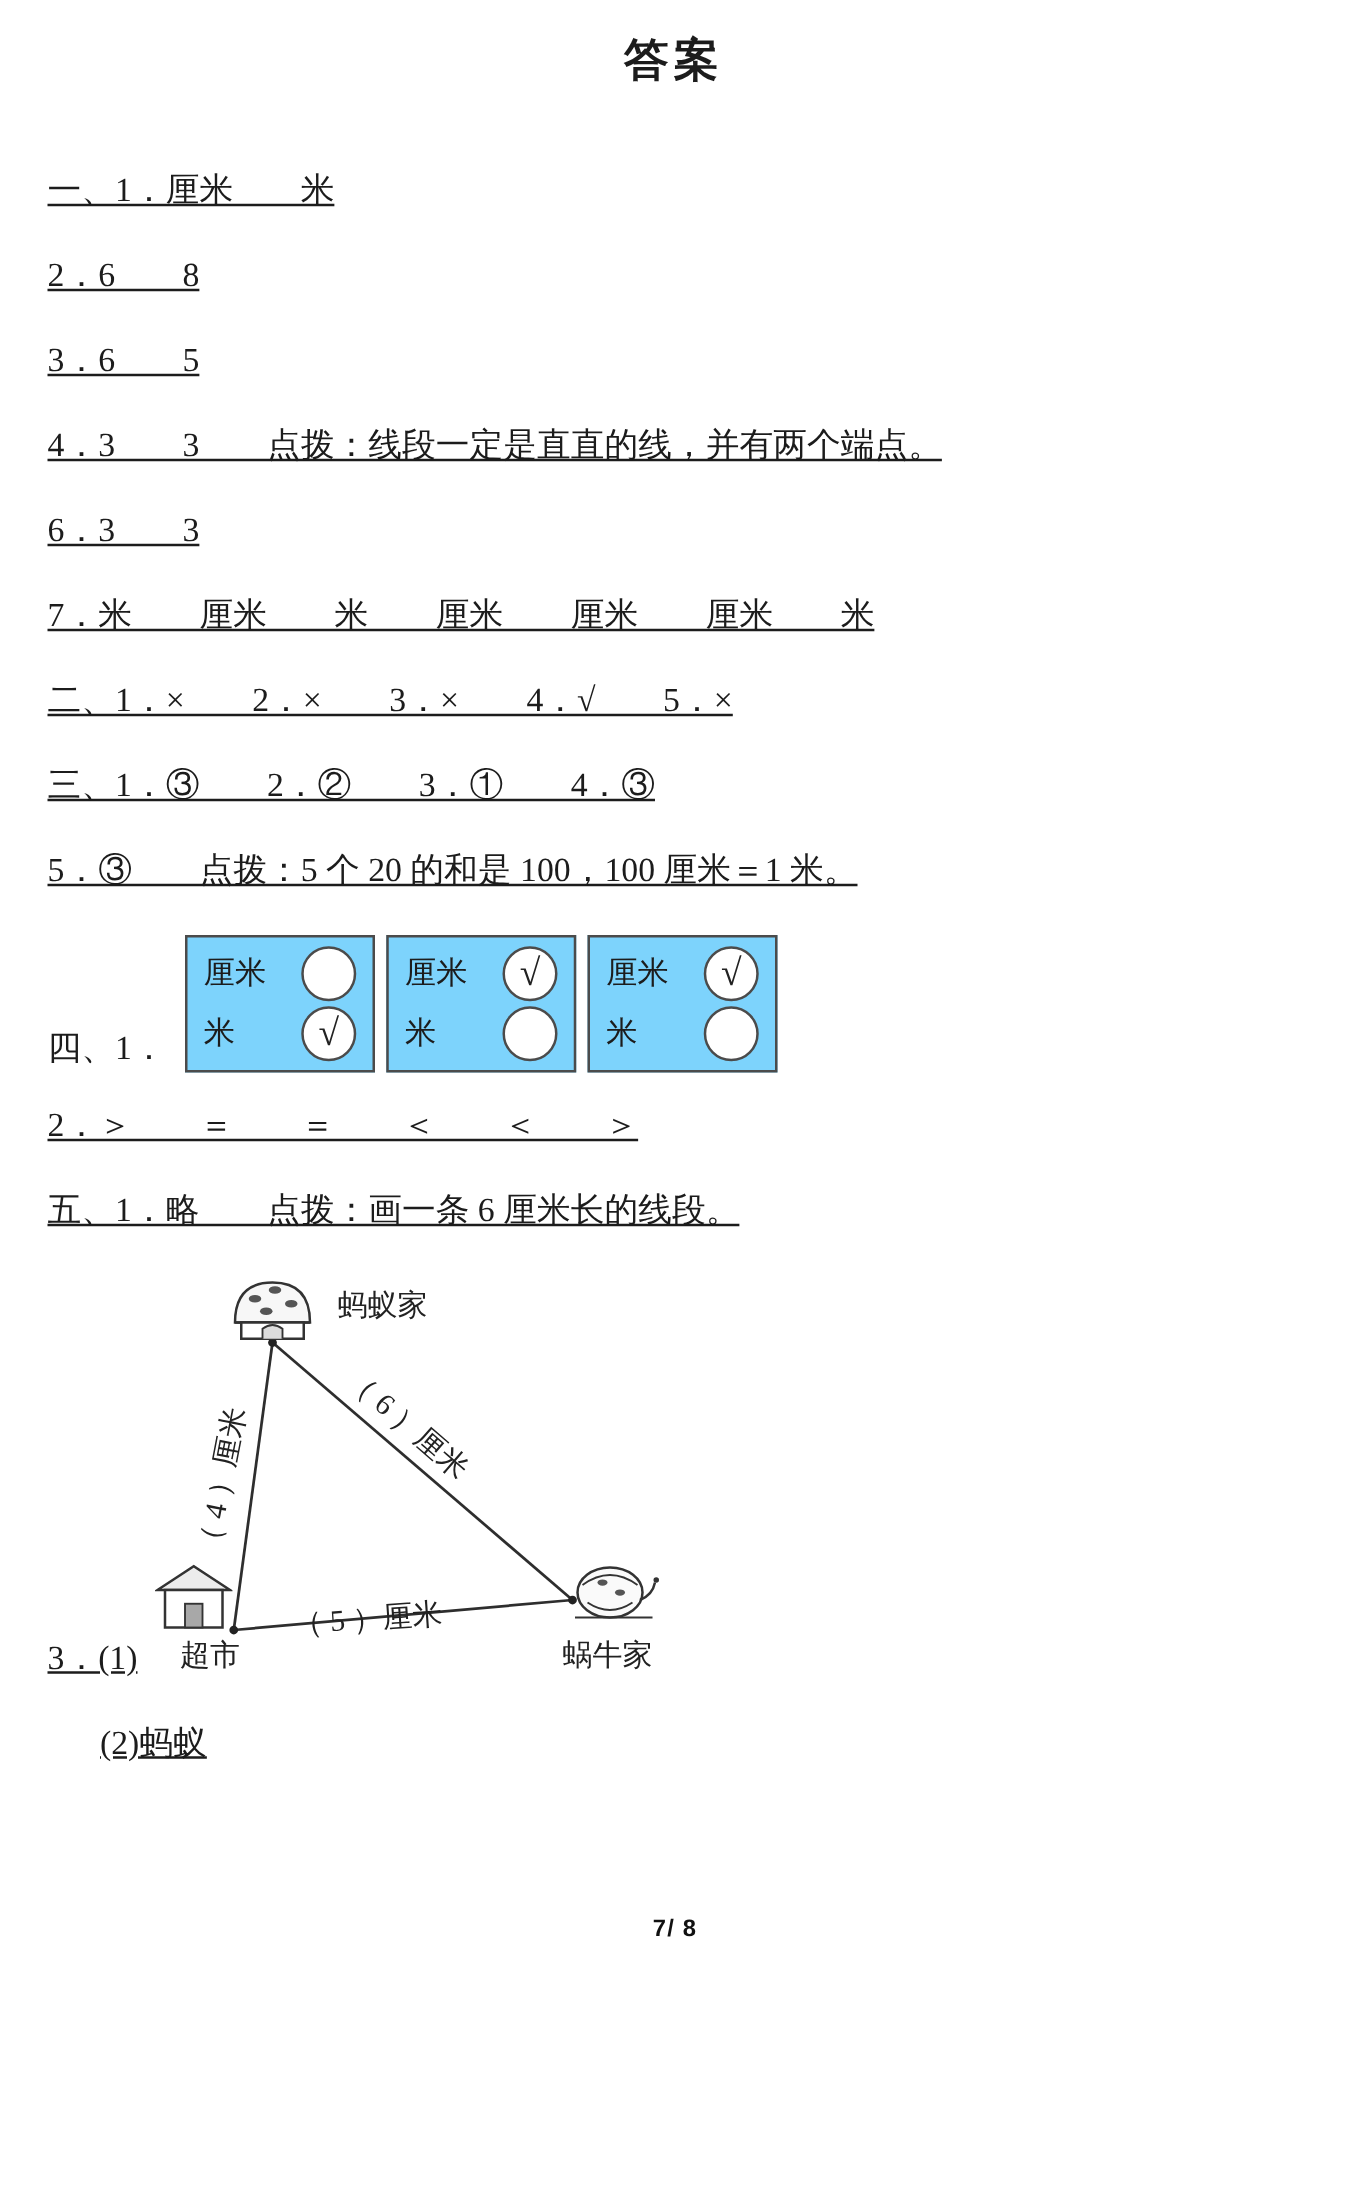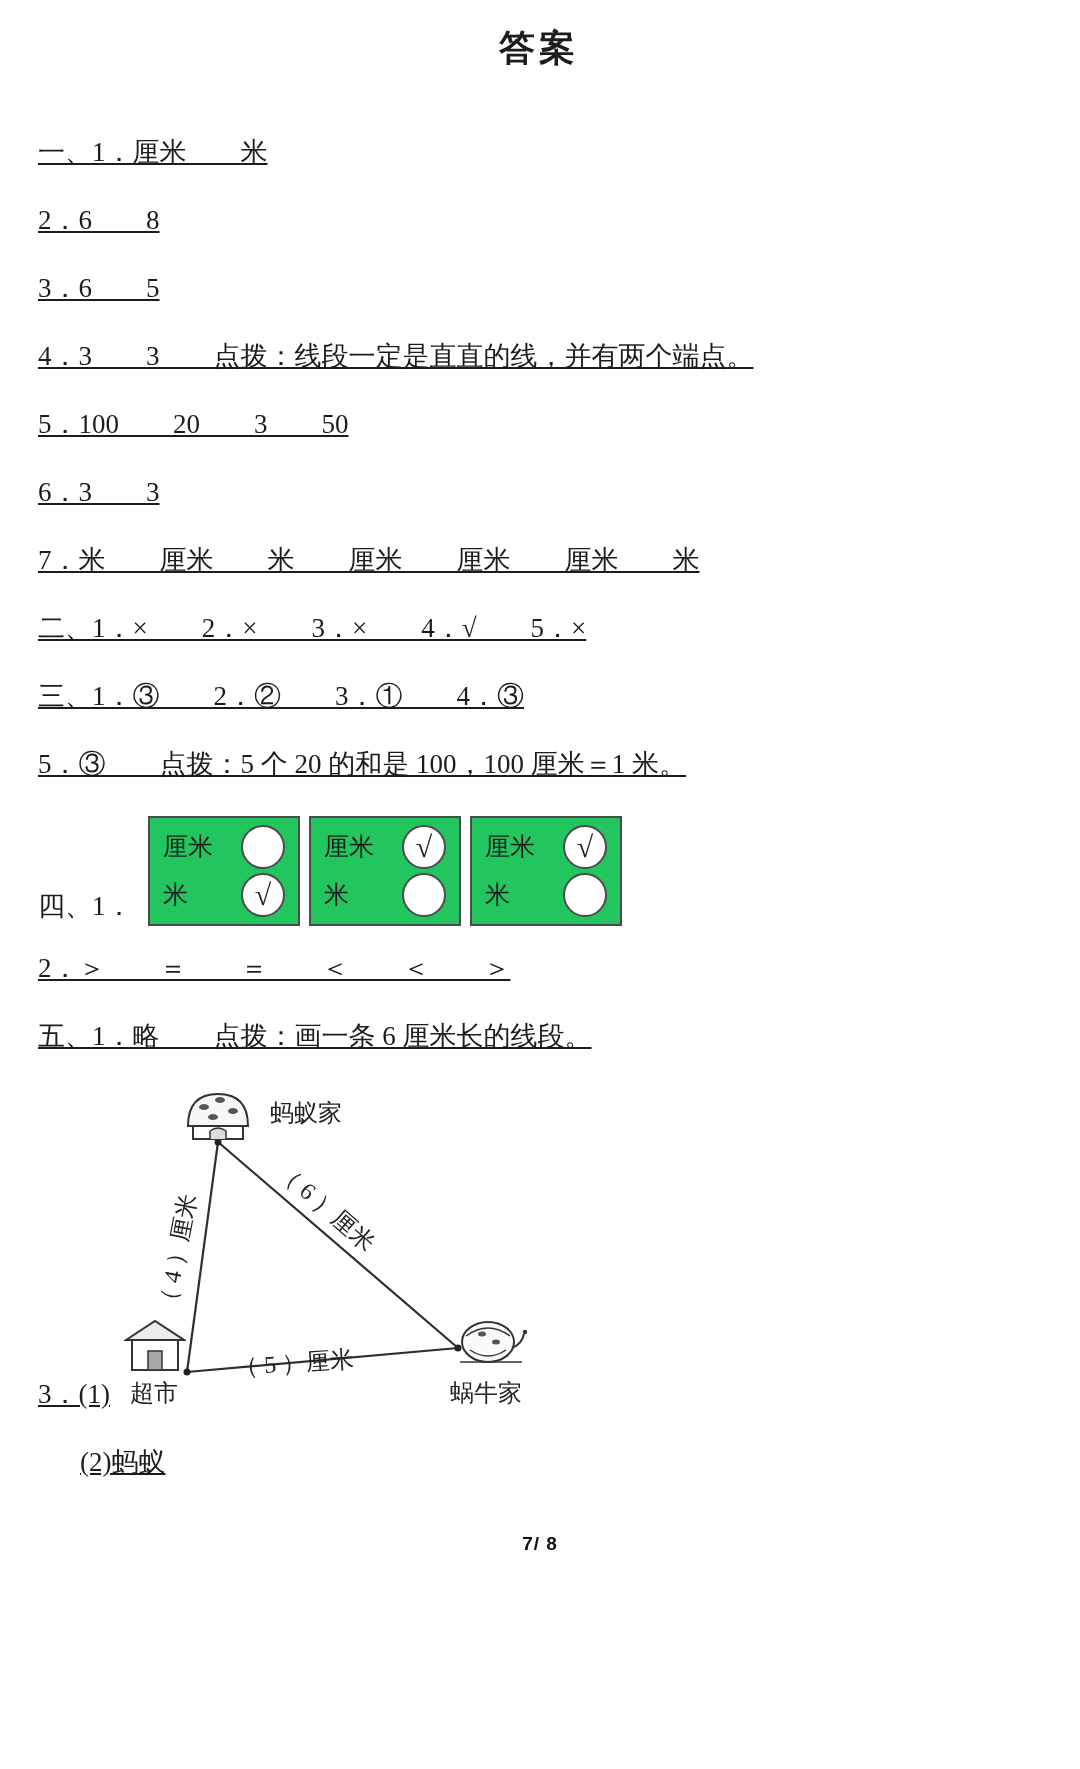--- a/index.html
+++ b/index.html
@@ -15,21 +15,21 @@
   }
   .line { font-size:27px; line-height:32px; margin-bottom:36px; white-space:pre-wrap;text-decoration:underline; }
   .indent { padding-left:42px; }
   .pull-up { margin-top:-32px; }
 
   
   .row4 { display:flex; align-items:flex-end; margin-bottom:26px; }
   .row4-label { font-size:27px; line-height:32px; flex:0 0 110px; padding-bottom:4px; }
   .cboxes { display:flex; gap:9px; }
   .cbox {
-    width:152px; height:110px; border:2px solid #4b4b4b; background:#22c55e;
+    width:152px; height:110px; border:2px solid #4b4b4b; background:#7dd3fc;
     padding:7px 13px; display:flex; flex-direction:column; justify-content:space-between;
   }
   .cbox-row { display:flex; align-items:center; justify-content:space-between; }
   .cbox-label { font-size:25px; line-height:28px; }
   .circle {
     width:44px; height:44px; border:2px solid #4b4b4b; border-radius:50%;
     display:flex; align-items:center; justify-content:center;
     font-size:30px; line-height:1; color:#222; background:#fff;
   }
 
@@ -42,41 +42,40 @@
   }
   .edge-left   { left:-28px; top:149px; transform:rotate(-79deg); }
   .edge-hyp    { left:121px; top:103px; transform:rotate(41deg); }
   .edge-bottom { left:89px;  top:259px; transform:rotate(-4deg); }
   .icon { position:absolute; }
   .icon-ant    { left:52px;  top:-2px; }
   .icon-market { left:-6px;  top:230px; }
   .icon-snail  { left:322px; top:224px; }
   .place-label { position:absolute; font-size:24px; line-height:26px; color:#222; white-space:nowrap; }
   .label-ant    { left:140px; top:12px; }
-  .label-market { left:0;  top:292px; }
+  .label-market { left:14px;  top:292px; }
   .label-snail  { left:320px; top:292px; }
 
   .footer {
     position:absolute; left:0; right:0; top:1533px; text-align:center;
     font-size:19px; font-weight:700; letter-spacing:1px;
     font-family:"Liberation Sans","DejaVu Sans",sans-serif; color:#111;
   }
 </style>
 </head>
 <body>
 
 <div class="content">
 
   <div class="title">答案</div>
 
   <div class="line">一、1．厘米　　米</div>
   <div class="line">2．6　　8</div>
   <div class="line">3．6　　5</div>
   <div class="line">4．3　　3　　点拨：线段一定是直直的线，并有两个端点。</div>
-  <div class="line">5．100　　20　　3　　50</div>
   <div class="line">6．3　　3</div>
   <div class="line">7．米　　厘米　　米　　厘米　　厘米　　厘米　　米</div>
   <div class="line">二、1．×　　2．×　　3．×　　4．√　　5．×</div>
   <div class="line">三、1．③　　2．②　　3．①　　4．③</div>
   <div class="line">5．③　　点拨：5 个 20 的和是 100，100 厘米＝1 米。</div>
 
   <div class="row4">
     <div class="row4-label">四、1．</div>
     <div class="cboxes">
 

